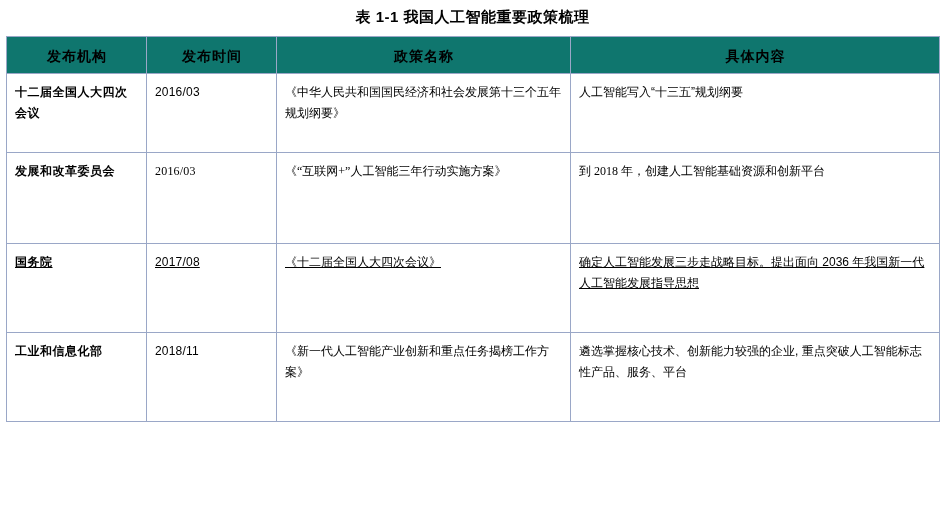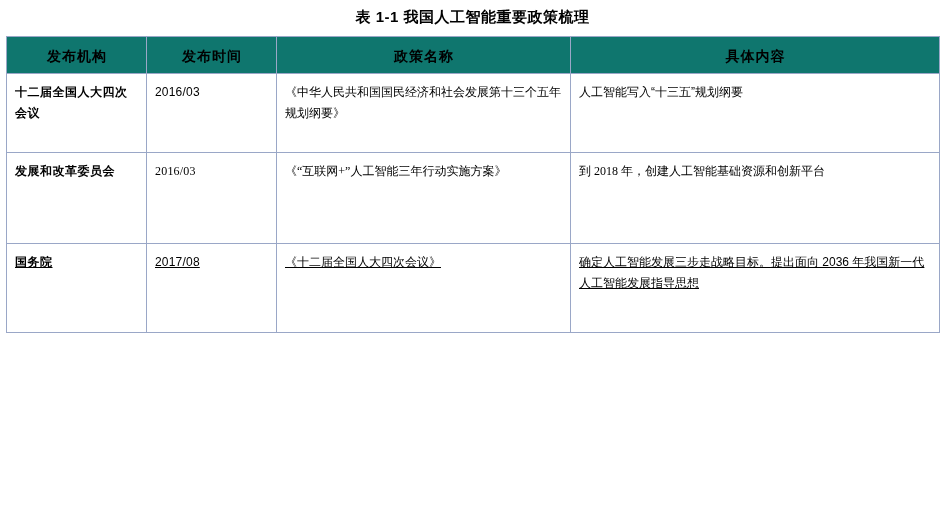--- a/index.html
+++ b/index.html
@@ -111,16 +111,22 @@
         <td class="date">2016/03</td>
         <td class="name">《“互联网+”人工智能三年行动实施方案》</td>
         <td class="desc">到 2018 年，创建人工智能基础资源和创新平台</td>
       </tr>
       <tr class="r2">
         <td class="org">国务院</td>
         <td class="date">2017/08</td>
         <td class="name">《十二届全国人大四次会议》</td>
         <td class="desc">确定人工智能发展三步走战略目标。提出面向 2036 年我国新一代人工智能发展指导思想</td>
       </tr>
+      <tr class="r3">
+        <td class="org">工业和信息化部</td>
+        <td class="date">2018/11</td>
+        <td class="name">《新一代人工智能产业创新和重点任务揭榜工作方案》</td>
+        <td class="desc">遴选掌握核心技术、创新能力较强的企业, 重点突破人工智能标志性产品、服务、平台</td>
+      </tr>
     </tbody>
   </table>
 
 </div>
 
 </body></html>

